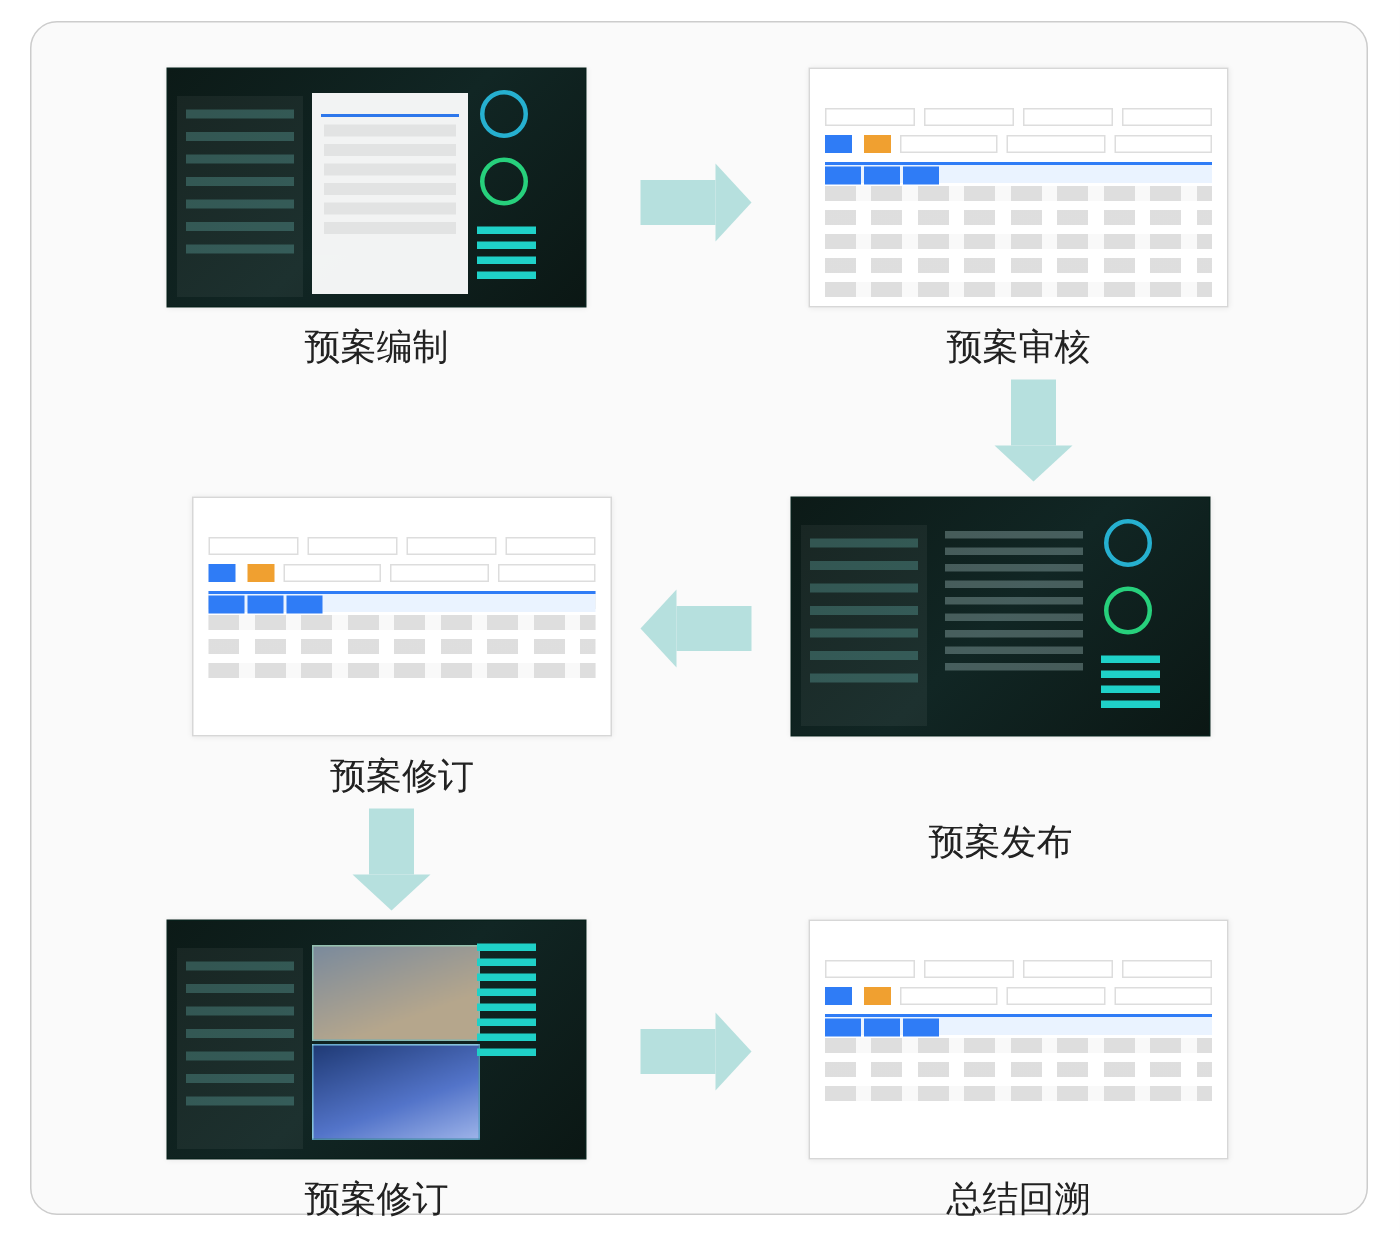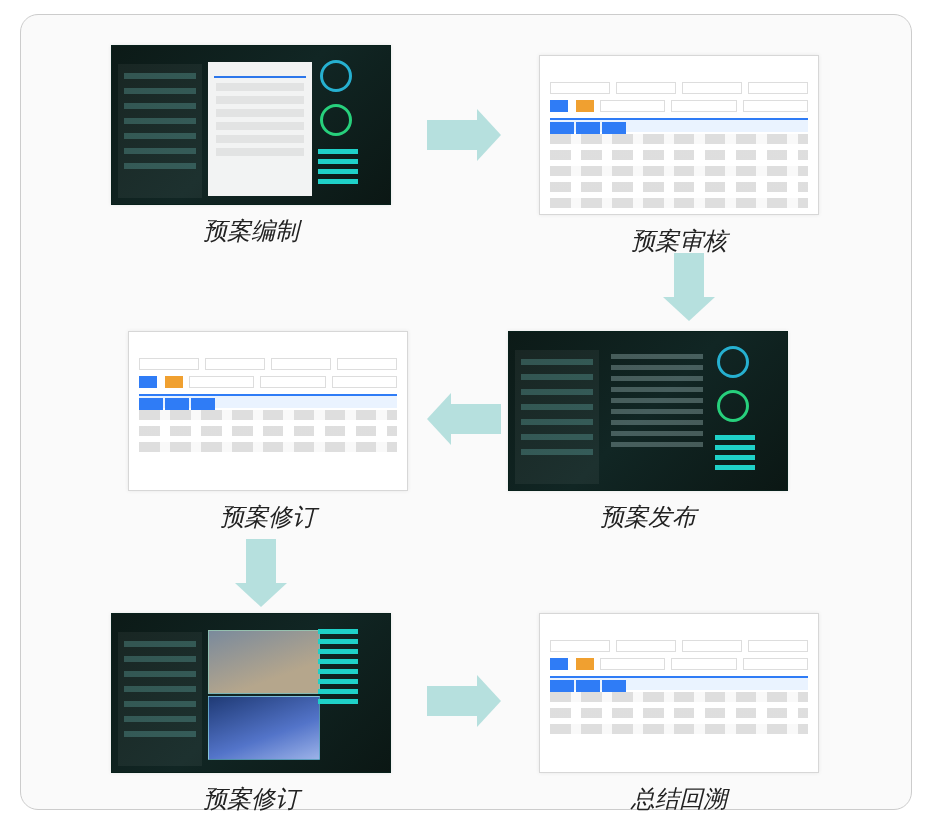--- a/index.html
+++ b/index.html
@@ -26,21 +26,20 @@
     position: absolute;
     display: flex;
     flex-direction: column;
     align-items: center;
   }
   .caption {
     font-size: 24px;
     color: #222;
     margin-top: 10px;
     text-align: right;
-    font-style: italic;
   }
   .thumb {
     width: 280px;
     height: 160px;
     border: 1px solid #d7d7d7;
     background: #fff;
     box-shadow: 0 0 4px rgba(0,0,0,0.08);
     position: relative;
     overflow: hidden;
     box-sizing: border-box;
@@ -202,21 +201,21 @@
       </div>
     </div>
     <div class="caption">预案编制</div>
   </div>
 
   <div class="arrow h" style="left:406px; top:94px;">
     <div class="shaft"></div>
       <div class="head-r"></div>
   </div>
 
-  <div class="cell" style="left:518px; top:30px;margin-top:10px;">
+  <div class="cell" style="left:518px; top:30px;">
     <div class="thumb light">
       <div class="t-top"></div>
       <div class="t-filter">
         <div class="fcell"></div>
           <div class="fcell"></div>
           <div class="fcell"></div>
         <div class="fcell"></div>
         <div class="btn"></div>
           <div class="btn2"></div>
         <div class="fcell"></div>
@@ -264,21 +263,21 @@
       </div>
     </div>
     <div class="caption">预案修订</div>
   </div>
 
   <div class="arrow h" style="left:406px; top:378px;">
     <div class="head-l"></div>
       <div class="shaft"></div>
   </div>
 
-  <div class="cell" style="left:487px; top:316px;">
+  <div class="cell" style="left:506px; top:316px;gap:44px;">
     <div class="thumb dark">
       <div class="d-left">
         <div class="line"></div>
           <div class="line"></div>
           <div class="line"></div>
         <div class="line"></div>
           <div class="line"></div>
           <div class="line"></div>
         <div class="line"></div>
       </div>

